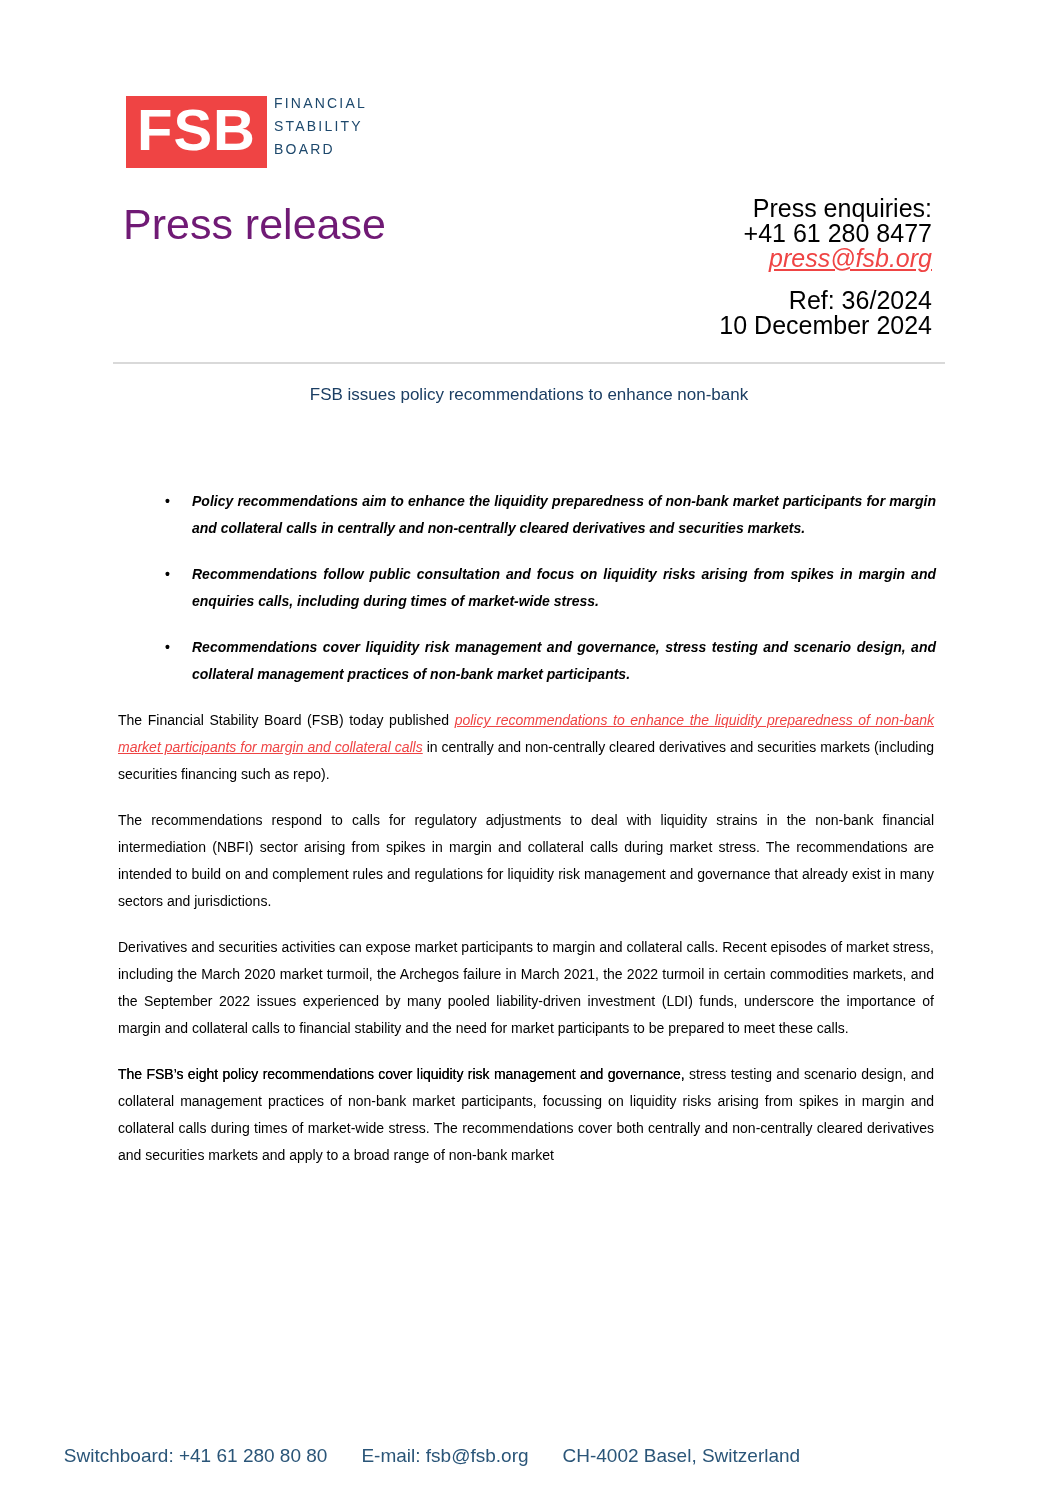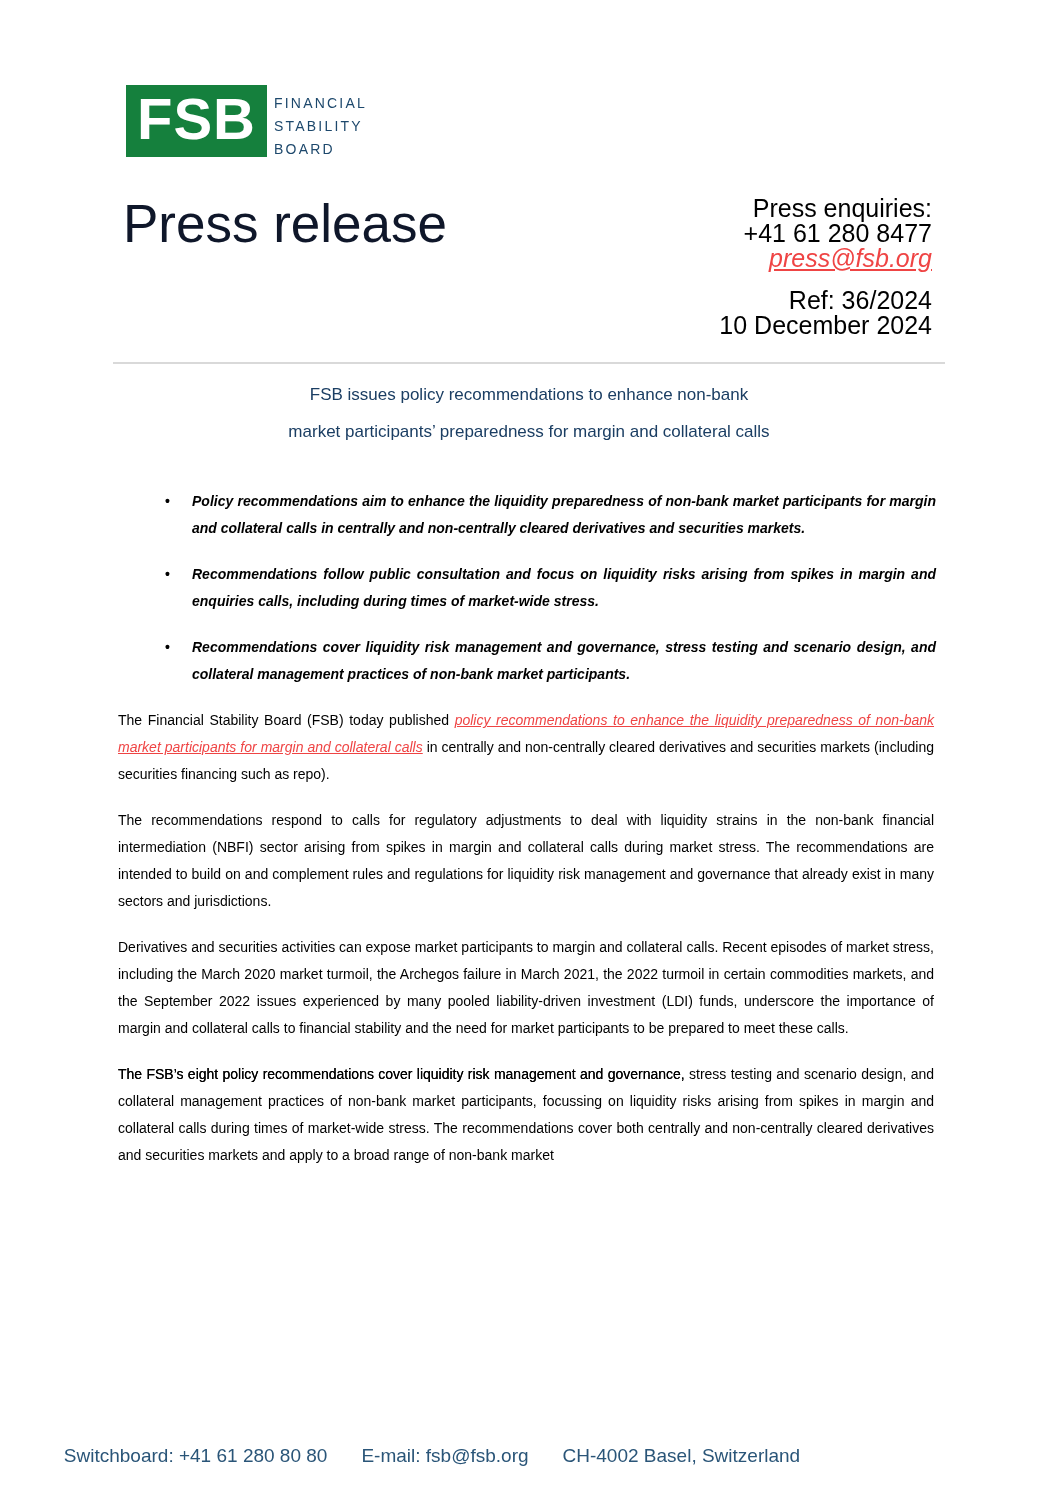--- a/index.html
+++ b/index.html
@@ -4,35 +4,35 @@
 <style>
   html, body { margin:0; padding:0; background:#ffffff; }
   .page {
     position:relative; width:1058px; height:1497px; overflow:hidden;
     background:#ffffff; color:#000000;
     font-family:"Liberation Sans","DejaVu Sans",sans-serif;
   }
 
   
   .logo-box {
-    position:absolute; left:126px; top:85px; width:141px; height:72px;
-    background:#15803d; color:#ffffff; display:flex; align-items:center; justify-content:center;
+    position:absolute; left:126px; top:96px; width:141px; height:72px;
+    background:#ef4444; color:#ffffff; display:flex; align-items:center; justify-content:center;
     font-size:58px; font-weight:700; letter-spacing:1px; line-height:1;
     padding-bottom:4px; box-sizing:border-box;
   }
   .logo-org {
     position:absolute; left:274px; top:92px;
     color:#1d486c; font-size:14px; font-weight:400; letter-spacing:2.2px; line-height:23px;
   }
   .logo-org span { display:block; }
 
   
   .doc-type {
     position:absolute; left:123px; top:200px; margin:0;
-    color:#0f172a; font-size:53px; font-weight:400; line-height:48px;
+    color:#701a75; font-size:43px; font-weight:400; line-height:48px;
   }
   .contact {
     position:absolute; right:126px; top:196px;
     text-align:right; font-size:25px; line-height:25px; color:#000;
   }
   .contact .ref-line { margin-top:17px; }
   .ulink { color:#ef4444; text-decoration:underline; cursor:pointer;font-style:italic; }
 
   .rule {
     position:absolute; left:113px; top:362px; width:832px; height:2px;
@@ -87,21 +87,20 @@
     <div>+41 61 280 8477</div>
     <div><a class="ulink">press@fsb.org</a></div>
     <div class="ref-line">Ref: 36/2024</div>
     <div>10 December 2024</div>
   </div>
 
   <hr class="rule">
 
   <h2 class="title">
     <span class="tline">FSB issues policy recommendations to enhance non-bank</span>
-    <span class="tline">market participants’ preparedness for margin and collateral calls</span>
   </h2>
 
   <div class="main">
     <ul class="bullets">
       <li>Policy recommendations aim to enhance the liquidity preparedness of non-bank market participants for margin and collateral calls in centrally and non-centrally cleared derivatives and securities markets.</li>
       <li>Recommendations follow public consultation and focus on liquidity risks arising from spikes in margin and enquiries calls, including during times of market-wide stress.</li>
       <li>Recommendations cover liquidity risk management and governance, stress testing and scenario design, and collateral management practices of non-bank market participants.</li>
     </ul>
 
     <p class="para"><span>The Financial Stability Board (FSB) today published </span><a class="ulink">policy recommendations to enhance the liquidity preparedness of non-bank market participants for margin and collateral calls</a><span> in centrally and non-centrally cleared derivatives and securities markets (including securities financing such as repo).</span></p>

